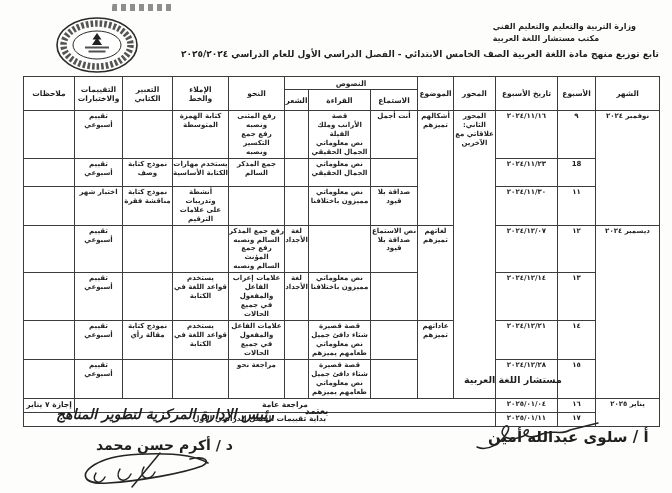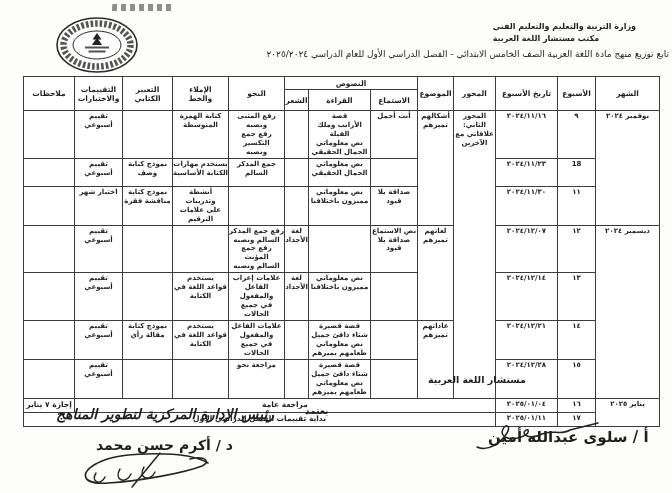--- a/index.html
+++ b/index.html
@@ -8,36 +8,36 @@
     font-family:"DejaVu Sans",sans-serif;color:#1f1f1f;overflow:hidden;
   }
   
   .artifact{position:absolute;top:4px;left:112px;width:62px;height:7px;opacity:.55;
     background:repeating-linear-gradient(90deg,#333 0 5px,transparent 5px 9px);transform:skewX(-8deg);}
   
   .stamp{position:absolute;top:15px;left:54px;width:86px;height:60px;}
   
   .ministry{position:absolute;top:21px;right:36px;text-align:left;font-weight:bold;
     font-size:8px;line-height:1.5;}
-  .doc-title{position:absolute;top:49px;right:3px;font-weight:normal;font-size:9px;white-space:nowrap;}
+  .doc-title{position:absolute;top:49px;right:13px;font-weight:bold;font-size:9px;white-space:nowrap;}
   
   table.doc{position:absolute;top:76px;right:12px;width:636px;border-collapse:collapse;
     table-layout:fixed;font-size:7px;font-weight:bold;background:#fff;}
   table.doc th,table.doc td{border:1px solid #3c3c3c;text-align:center;vertical-align:top;
     padding:1px 0;white-space:pre-line;line-height:1.28;overflow:hidden;}
   table.doc{border:1.5px solid #333;}
   table.doc thead th{vertical-align:middle;font-size:7.5px;line-height:1.2;padding:1px 0;}
   tr.hr1{height:13px;} tr.hr2{height:21px;}
   tr.r1{height:38px;} tr.r2{height:28px;} tr.r3{height:32px;} tr.r4{height:36px;}
   tr.r5{height:28px;} tr.r6{height:38px;} tr.r7{height:32px;} tr.r8{height:14px;} tr.r9{height:14px;}
   td.v-mid{vertical-align:middle;}
   td.date{font-size:7px;letter-spacing:0;}
   td.mergedrow{vertical-align:middle;white-space:nowrap;font-size:7.5px;padding:0;}
   
-  .advisor-heading{position:absolute;top:374px;left:428px;font-size:9.5px;font-weight:bold;}
+  .advisor-heading{position:absolute;top:374px;left:464px;font-size:9.5px;font-weight:bold;}
   .approval{position:absolute;top:406px;left:305px;font-size:9px;font-weight:bold;}
   .advisor-name{position:absolute;top:428px;left:488px;font-size:15px;font-weight:bold;}
   .director-title{position:absolute;top:406px;left:56px;font-size:14px;font-weight:bold;font-style:italic;}
   .director-name{position:absolute;top:437px;left:96px;font-size:14px;font-weight:bold;}
   .sig-right{position:absolute;top:419px;left:474px;}
   .sig-left{position:absolute;top:447px;left:62px;}
 </style>
 </head>
 <body>
 

